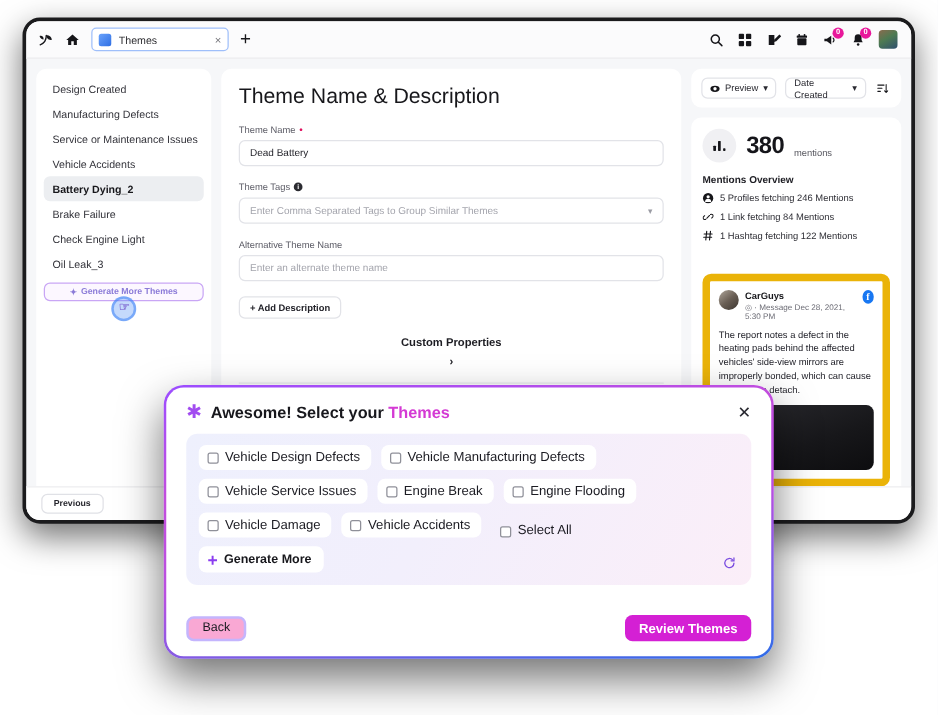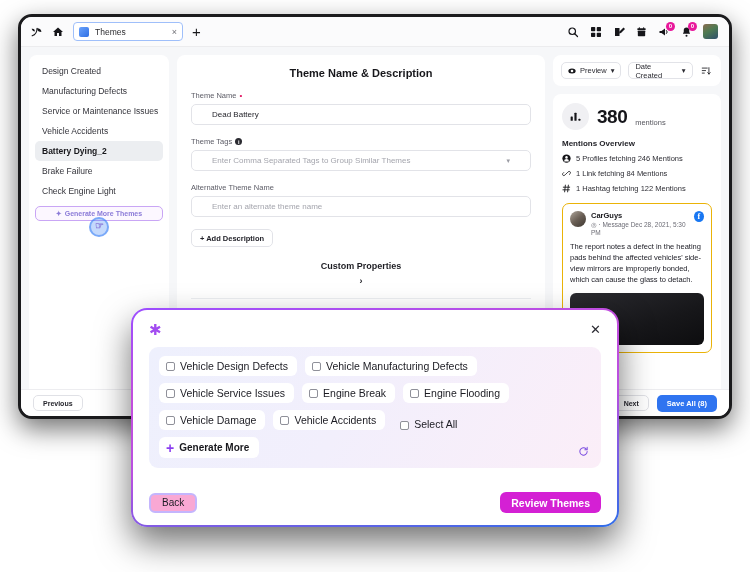--- a/index.html
+++ b/index.html
@@ -83,31 +83,31 @@
     border-radius: 50%;
     background: rgba(59,130,246,0.30);
     border: 2px solid rgba(59,130,246,0.55);
   }
   .cursor-hand { position: absolute; left: 50%; top: 13px; margin-left: -4px; font-size: 10px; }
 
   .main-panel {
     flex: 1; background: #fff; border-radius: 8px;
     padding: 12px 14px; position: relative; overflow: hidden;
   }
-  .panel-title { font-size: 11px; font-weight: 700; color: #17171b; text-align: center; }
+  .panel-title { font-size: 17px; font-weight: 400; color: #17171b; }
   .field-label { font-size: 7.5px; color: #5c5c66; margin-top: 12px; margin-bottom: 4px; display: flex; align-items: center; gap: 3px; }
   .req-dot { color: #e0115f; font-size: 8px; }
   .info-i {
     width: 7px; height: 7px; border-radius: 50%;
     background: #2b2b31; color: #fff; font-size: 5.5px;
     display: inline-flex; align-items: center; justify-content: center; font-weight: 700;
   }
   .input {
     height: 21px; border: 1px solid #e2e3e8; border-radius: 5px;
-    display: flex; align-items: center; padding: 0 20px;
+    display: flex; align-items: center; padding: 0 8px;
     font-size: 8px; color: #1f1f26; background: #fff;
   }
   .input.placeholder { color: #a4a5ad; }
   .input .chev { margin-left: auto; color: #9a9ba3; font-size: 7px; }
   .add-desc {
     margin-top: 12px; display: inline-flex; align-items: center; gap: 4px;
     border: 1px solid #e2e3e8; border-radius: 5px;
     height: 18px; padding: 0 8px; font-size: 7.5px; font-weight: 700; color: #23232a;
     cursor: pointer;
   }
@@ -137,21 +137,21 @@
   .metric-row { display: flex; align-items: center; gap: 8px; }
   .metric-ico {
     width: 27px; height: 27px; border-radius: 50%; background: #f0f0f3;
     display: flex; align-items: center; justify-content: center;
   }
   .metric-num { font-size: 19px; font-weight: 700; color: #15151a; letter-spacing: -0.5px; }
   .metric-unit { font-size: 7.5px; color: #57575f; align-self: flex-end; padding-bottom: 3px; }
   .ov-title { font-size: 8px; font-weight: 700; color: #1d1d23; margin-top: 9px; }
   .ov-line { display: flex; align-items: center; gap: 5px; font-size: 7.5px; color: #2d2d34; margin-top: 6px; }
   .post-card {
-    margin-top: 10px; border: 1px solid #eab308; border-radius: 7px; padding: 7px;
+    margin-top: 26px; border: 6px solid #eab308; border-radius: 7px; padding: 7px;
   }
   .post-head { display: flex; align-items: flex-start; gap: 5px; }
   .post-av {
     width: 16px; height: 16px; border-radius: 50%;
     background: linear-gradient(140deg,#b0a79c 0%,#6a5f55 50%,#3c3630 100%);
     flex: 0 0 auto;
   }
   .post-name { font-size: 7.5px; font-weight: 700; color: #17171b; }
   .post-meta { font-size: 6.5px; color: #6c6c75; margin-top: 1px; }
   .fb-ico { margin-left: auto; width: 11px; height: 11px; border-radius: 50%; background: #1877f2; color: #fff;
@@ -312,20 +312,21 @@
     <div class="app-body">
 
       <div class="sidebar">
         <div class="side-item">Design Created</div>
         <div class="side-item">Manufacturing Defects</div>
         <div class="side-item">Service or Maintenance Issues</div>
         <div class="side-item">Vehicle Accidents</div>
         <div class="side-item active">Battery Dying_2</div>
         <div class="side-item">Brake Failure</div>
         <div class="side-item">Check Engine Light</div>
+        <div class="side-item">Oil Leak_3</div>
 
         <div class="gen-btn">
           <span>✦</span>
           <span>Generate More Themes</span>
           <span class="cursor-dot"></span>
           <span class="cursor-hand">☞</span>
         </div>
       </div>
 
       <div class="main-panel">
@@ -433,32 +434,31 @@
             </div>
             <div class="post-text">The report notes a defect in the heating pads behind the affected vehicles' side-view mirrors are improperly bonded, which can cause the glass to detach.</div>
             <div class="post-img"></div>
           </div>
         </div>
       </div>
     </div>
 
     <div class="bottombar">
       <span class="btn-ghost">Previous</span>
-      <span class="bb-right">
-        <span class="btn-ghost">Next</span>
-        <span class="btn-blue">Save All (8)</span>
-      </span>
     </div>
   </div>
 
   <div class="modal-wrap">
     <div class="modal">
 
       <div class="modal-head">
         <span class="spark">✱</span>
+        <span class="modal-title">
+          <span>Awesome! Select your </span><span class="accent">Themes</span>
+        </span>
         <span class="modal-close">✕</span>
       </div>
 
       <div class="chips-area">
 
         <div class="chip-row">
           <span class="chip">
             <span class="cbox"></span>
             <span>Vehicle Design Defects</span>
           </span>

